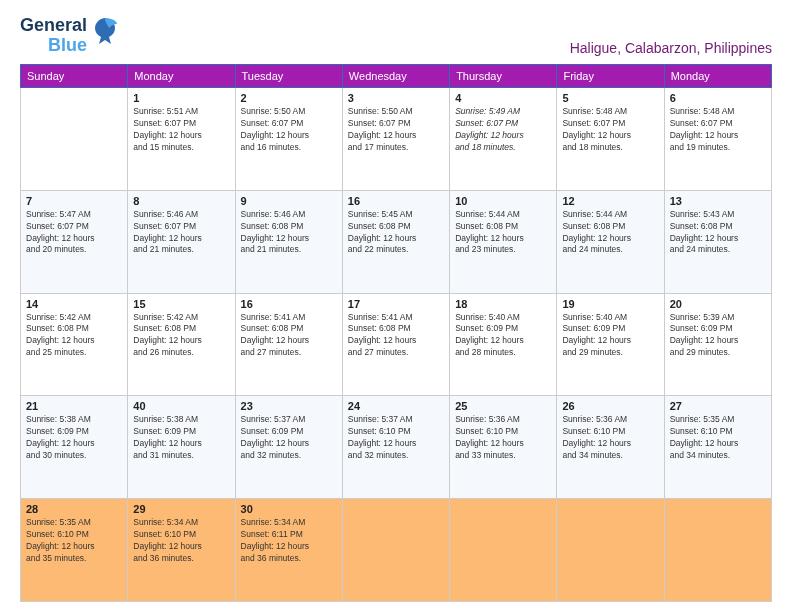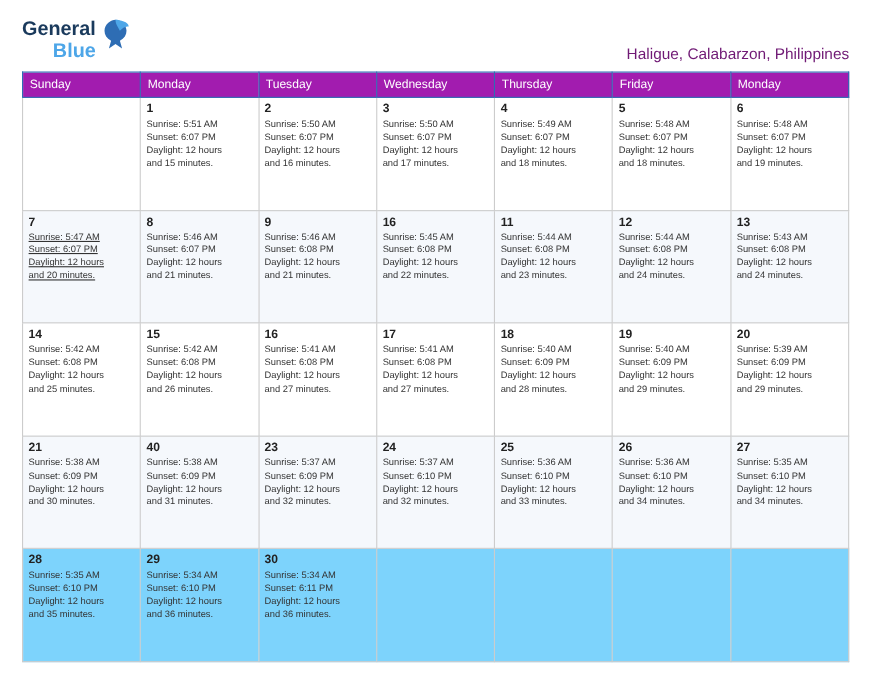--- a/index.html
+++ b/index.html
@@ -80,21 +80,21 @@
       font-size: 8.5px;
       color: #333;
       line-height: 1.4;
     }
     .empty-cell {
       background: #f9f9f9;
     }
     
     .row-even td { background: #f5f8fc; }
     .row-odd td { background: #fff; }
-    .last-row td { background: #7dd3fc; }
+    .last-row td { background: #fdba74; }
   </style>
 </head>
 <body>
 
 <div class="page">
   <div class="header">
     <div class="logo">
       <div style="display:flex;align-items:center;gap:2px;">
         <div style="display:flex;flex-direction:column;align-items:flex-end;">
           <span class="logo-text">General</span>
@@ -144,21 +144,21 @@
           </td>
           <td>
             <span class="day-number">3</span>
             <div class="day-info" style="white-space: pre-line;">Sunrise: 5:50 AM
 Sunset: 6:07 PM
 Daylight: 12 hours
 and 17 minutes.</div>
           </td>
           <td>
             <span class="day-number">4</span>
-            <div class="day-info" style="white-space: pre-line;">Sunrise: 5:49 AM
+            <div class="day-info" style="white-space: pre-line; font-style: italic;">Sunrise: 5:49 AM
 Sunset: 6:07 PM
 Daylight: 12 hours
 and 18 minutes.</div>
           </td>
           <td>
             <span class="day-number">5</span>
             <div class="day-info" style="white-space: pre-line;">Sunrise: 5:48 AM
 Sunset: 6:07 PM
 Daylight: 12 hours
 and 18 minutes.</div>
@@ -167,21 +167,21 @@
             <span class="day-number">6</span>
             <div class="day-info" style="white-space: pre-line;">Sunrise: 5:48 AM
 Sunset: 6:07 PM
 Daylight: 12 hours
 and 19 minutes.</div>
           </td>
         </tr>
         <tr class="row-even">
           <td>
             <span class="day-number">7</span>
-            <div class="day-info" style="white-space: pre-line; text-decoration: underline;">Sunrise: 5:47 AM
+            <div class="day-info" style="white-space: pre-line;">Sunrise: 5:47 AM
 Sunset: 6:07 PM
 Daylight: 12 hours
 and 20 minutes.</div>
           </td>
           <td>
             <span class="day-number">8</span>
             <div class="day-info" style="white-space: pre-line;">Sunrise: 5:46 AM
 Sunset: 6:07 PM
 Daylight: 12 hours
 and 21 minutes.</div>
@@ -194,21 +194,21 @@
 and 21 minutes.</div>
           </td>
           <td>
             <span class="day-number">16</span>
             <div class="day-info" style="white-space: pre-line;">Sunrise: 5:45 AM
 Sunset: 6:08 PM
 Daylight: 12 hours
 and 22 minutes.</div>
           </td>
           <td>
-            <span class="day-number">11</span>
+            <span class="day-number">10</span>
             <div class="day-info" style="white-space: pre-line;">Sunrise: 5:44 AM
 Sunset: 6:08 PM
 Daylight: 12 hours
 and 23 minutes.</div>
           </td>
           <td>
             <span class="day-number">12</span>
             <div class="day-info" style="white-space: pre-line;">Sunrise: 5:44 AM
 Sunset: 6:08 PM
 Daylight: 12 hours

